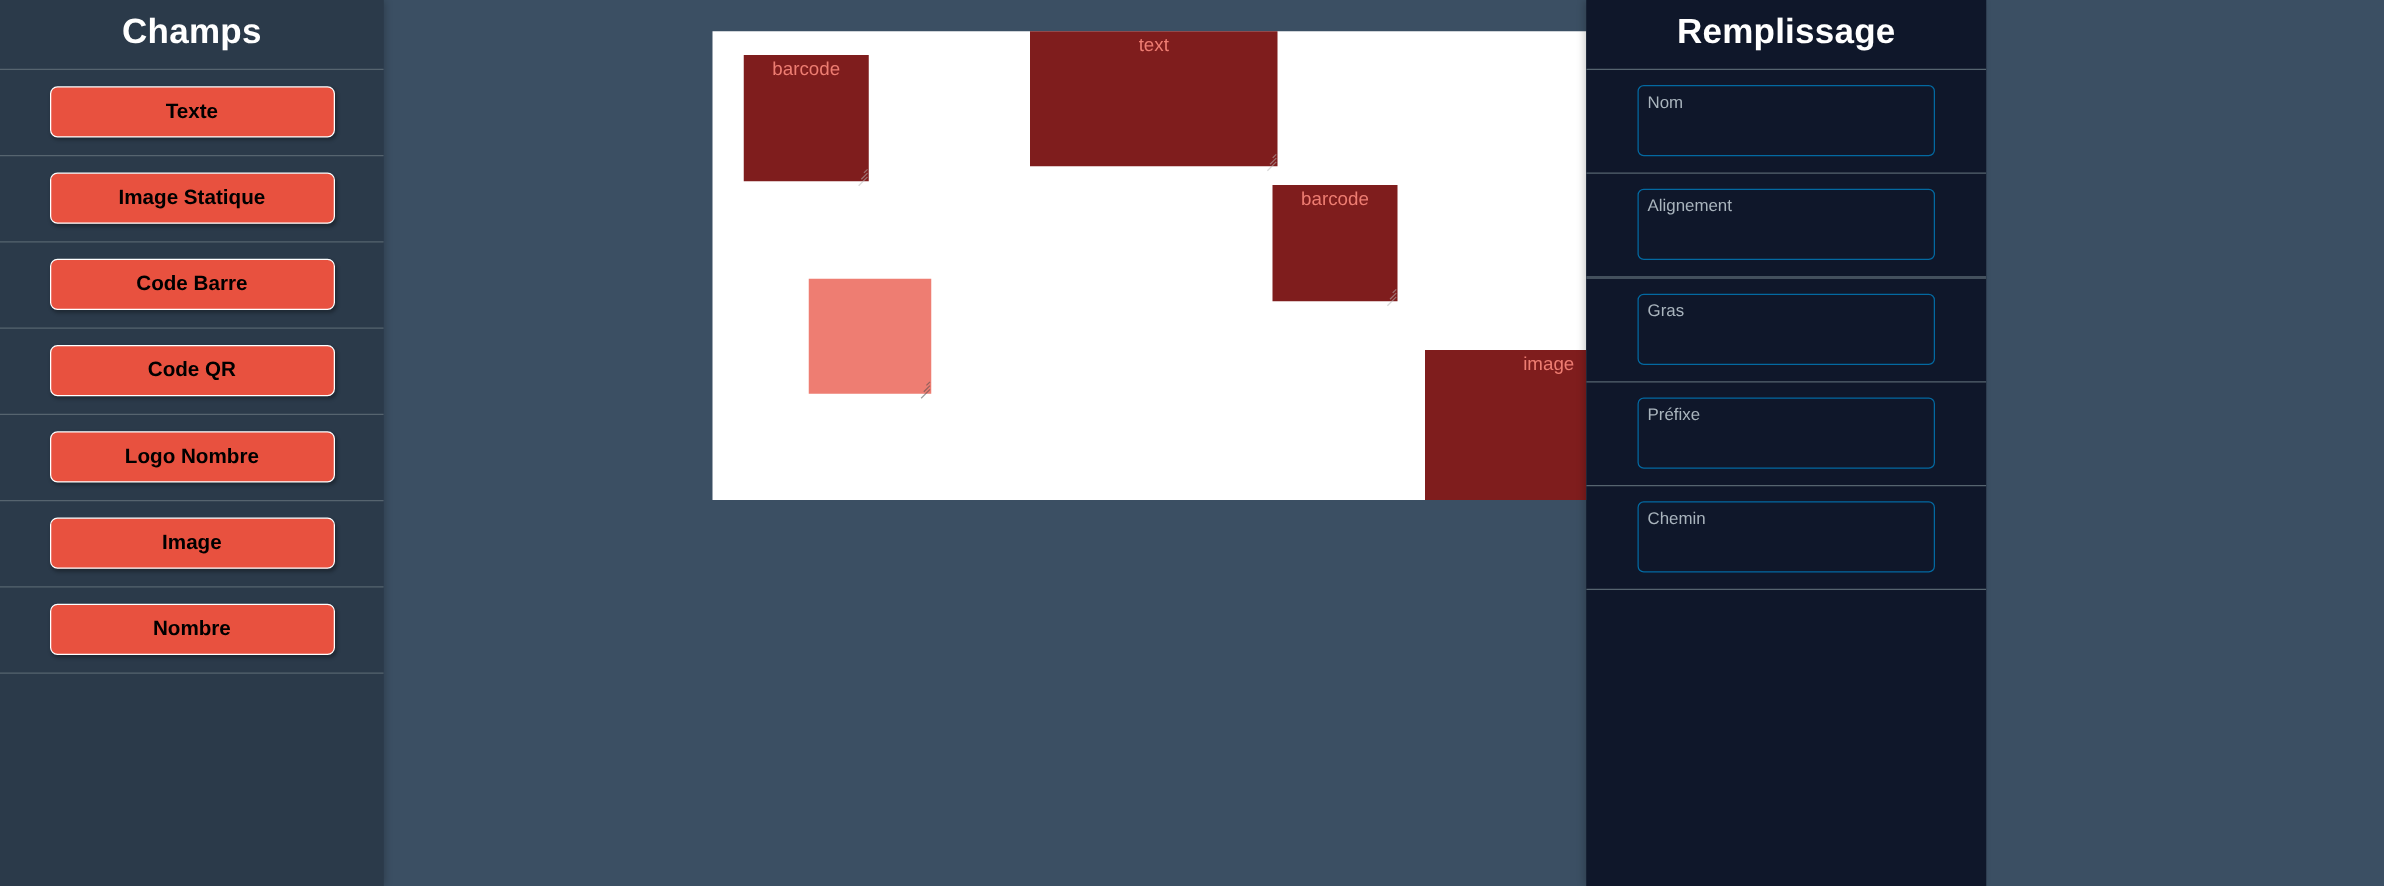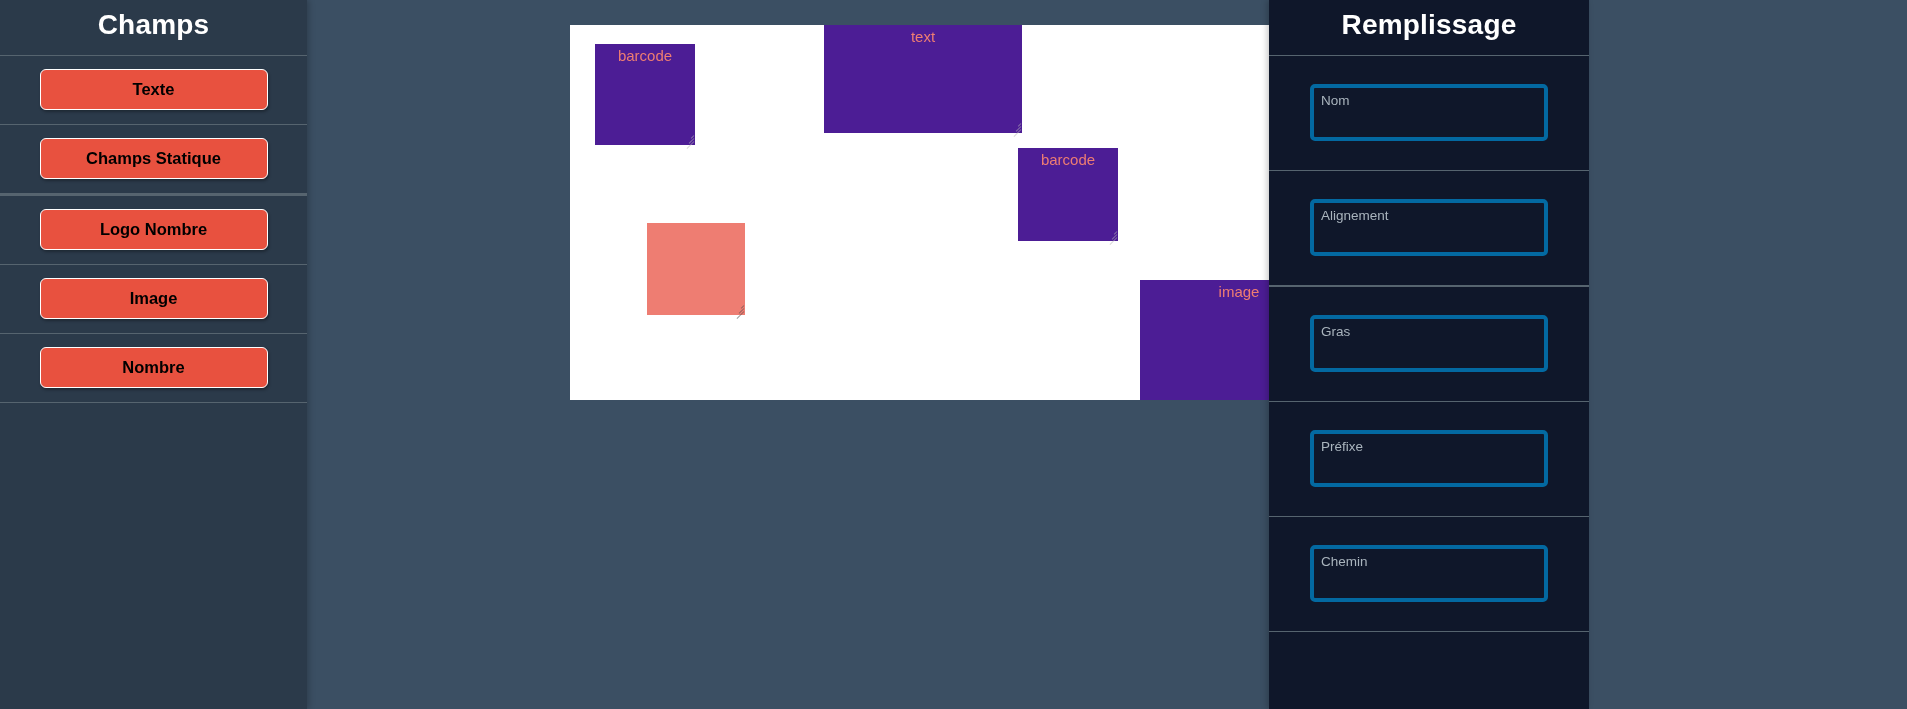--- a/index.html
+++ b/index.html
@@ -61,21 +61,21 @@
   .canvas {
     position: absolute;
     left: 263px;   
     top: 25px;
     width: 755px;  
     height: 375px; 
     background: #ffffff;
   }
   .el {
     position: absolute;
-    background: #4c1d95;
+    background: #7f1d1d;
     cursor: move;
     overflow: visible;
   }
   .el-label {
     display: block;
     text-align: center;
     color: #ee7d72;
     font-size: 15px;
     font-family: "Liberation Sans", sans-serif;
     padding-top: 3px;
@@ -111,23 +111,23 @@
     position: relative;
     z-index: 5;
     box-shadow: -2px 0 6px rgba(0,0,0,0.22);
     overflow: hidden;
   }
   .prop-row { padding: 12px 0 13px 0; }
   .prop-box {
     display: block;
     width: 238px;
     height: 57px;
-    margin: 16px auto;
+    margin: 0 auto;
     background: transparent;
-    border: 4px solid #0369a1;
+    border: 1px solid #0369a1;
     border-radius: 5px;
     color: #c6cfd6;
     font-size: 13.5px;
     font-family: "Liberation Sans", sans-serif;
     padding: 5px 7px;
     resize: none;
     outline: none;
     line-height: 1.2;
   }
   .prop-box::placeholder { color: #a9b4bd; opacity: 1; }
@@ -139,24 +139,30 @@
 
   <aside class="sidebar">
     <div class="panel-title">Champs</div>
     <div class="divider"></div>
     <div id="sidebar-buttons">
         <div class="field-row">
           <button class="field-btn">Texte</button>
         </div>
         <div class="divider"></div>
         <div class="field-row">
-          <button class="field-btn">Champs Statique</button>
-        </div>
-        <div class="divider"></div>
-        <div class="divider"></div>
+          <button class="field-btn">Image Statique</button>
+        </div>
+        <div class="divider"></div>
+        <div class="field-row">
+          <button class="field-btn">Code Barre</button>
+        </div>
+        <div class="divider"></div>
+        <div class="field-row">
+          <button class="field-btn">Code QR</button>
+        </div>
         <div class="divider"></div>
         <div class="field-row">
           <button class="field-btn">Logo Nombre</button>
         </div>
         <div class="divider"></div>
         <div class="field-row">
           <button class="field-btn">Image</button>
         </div>
         <div class="divider"></div>
         <div class="field-row">

